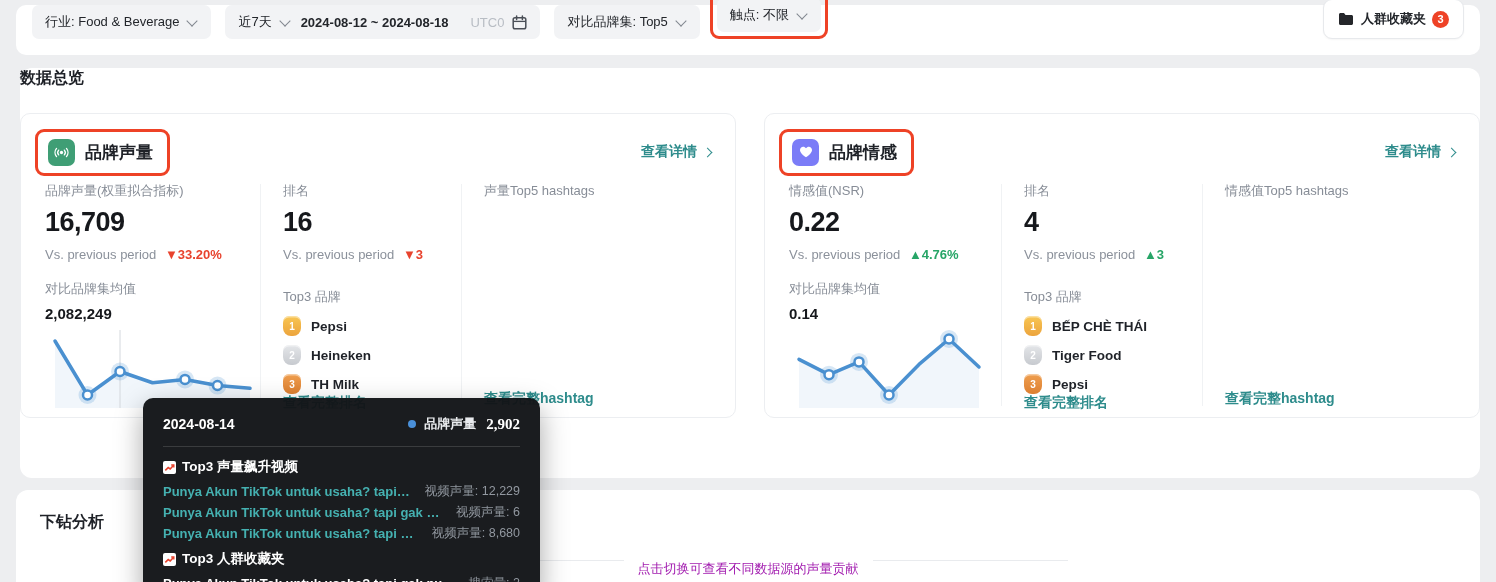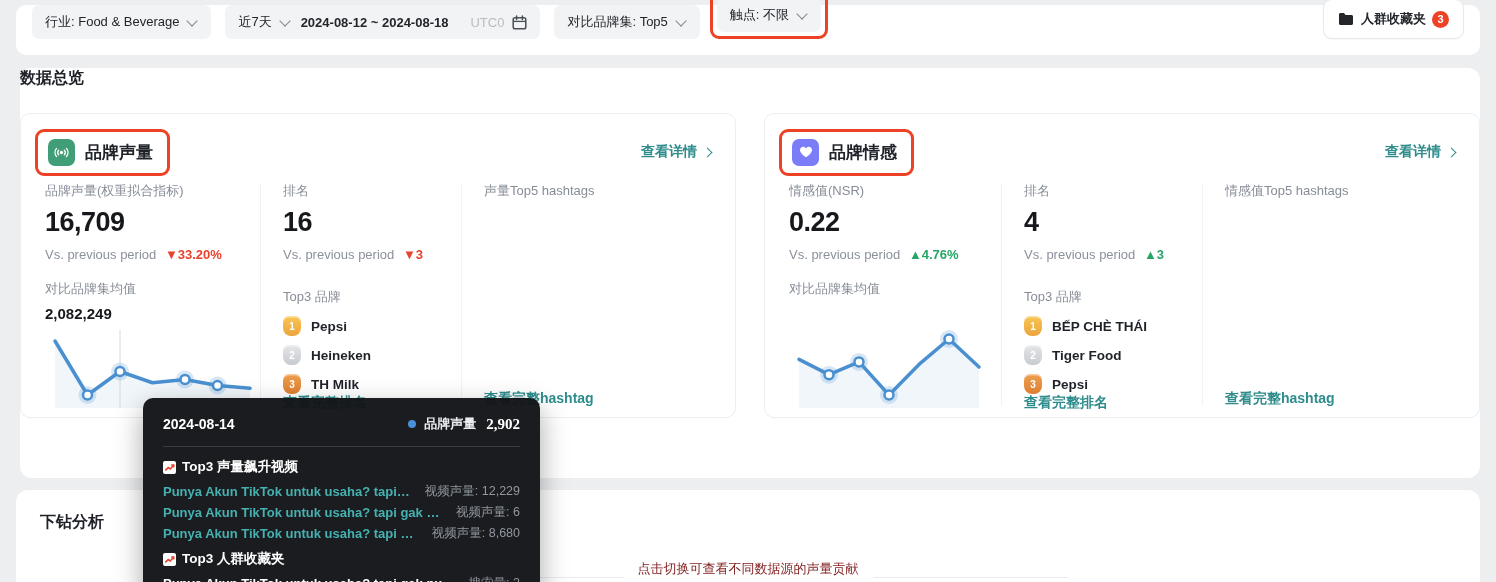--- a/index.html
+++ b/index.html
@@ -105,21 +105,21 @@
   .medal.bronze{background:linear-gradient(#ef9f50,#dd7f30);}
   .teal-link{color:#2e8c8c;font-size:14px;font-weight:600;cursor:pointer;margin-top:auto;white-space:nowrap;}
 
   
   .drill{
     position:absolute;left:16px;right:16px;top:490px;height:130px;
     background:#fff;border-radius:12px;box-sizing:border-box;padding:22px 24px;
   }
   .hint-row{
     position:absolute;left:50%;transform:translateX(-50%);top:70px;width:640px;
-    display:flex;align-items:flex-end;color:#7f1d1d;font-size:13px;white-space:nowrap;
+    display:flex;align-items:flex-start;color:#a21caf;font-size:13px;white-space:nowrap;
   }
   .hint-row .hline{flex:1;height:1px;background:#e9ebee;}
   .hint-row .htxt{margin:0 14px;}
 
   
   .tooltip{
     position:absolute;left:143px;top:398px;width:397px;height:200px;
     background:rgba(19,21,24,0.97);border-radius:10px;
     box-shadow:0 10px 28px rgba(0,0,0,0.35);
     box-sizing:border-box;padding:17px 20px;color:#fff;z-index:20;
@@ -294,20 +294,21 @@
 
         <div class="cols">
           <div class="col col1">
             <div class="lab">情感值(NSR)</div>
             <div class="big">0.22</div>
             <div class="vs">
               <span>Vs. previous period</span>
               <span class="delta up">▲4.76%</span>
             </div>
             <div class="lab avg-lab">对比品牌集均值</div>
+            <div class="avg-val">0.14</div>
             <svg class="spark" width="200" height="82" viewBox="0 0 200 82">
                 <polygon points="10,33.36363636363636 40,48.636363636363626 70,35.9090909090909 100,69 130,38.45454545454545 160,13 190,40.99999999999999 190,82 10,82" fill="rgba(74,144,208,0.08)"></polygon>
                 <polyline points="10,33.36363636363636 40,48.636363636363626 70,35.9090909090909 100,69 130,38.45454545454545 160,13 190,40.99999999999999" fill="none" stroke="#4a90d0" stroke-width="3.5" stroke-linecap="round" stroke-linejoin="round"></polyline>
                 <circle cx="40" cy="48.636363636363626" r="9" fill="rgba(74,144,208,0.22)"></circle>
                 <circle cx="40" cy="48.636363636363626" r="4.5" fill="#fff" stroke="#4a90d0" stroke-width="2.5"></circle>
                 <circle cx="70" cy="35.9090909090909" r="9" fill="rgba(74,144,208,0.22)"></circle>
                 <circle cx="70" cy="35.9090909090909" r="4.5" fill="#fff" stroke="#4a90d0" stroke-width="2.5"></circle>
                 <circle cx="100" cy="69" r="9" fill="rgba(74,144,208,0.22)"></circle>
                 <circle cx="100" cy="69" r="4.5" fill="#fff" stroke="#4a90d0" stroke-width="2.5"></circle>
                 <circle cx="160" cy="13" r="9" fill="rgba(74,144,208,0.22)"></circle>

